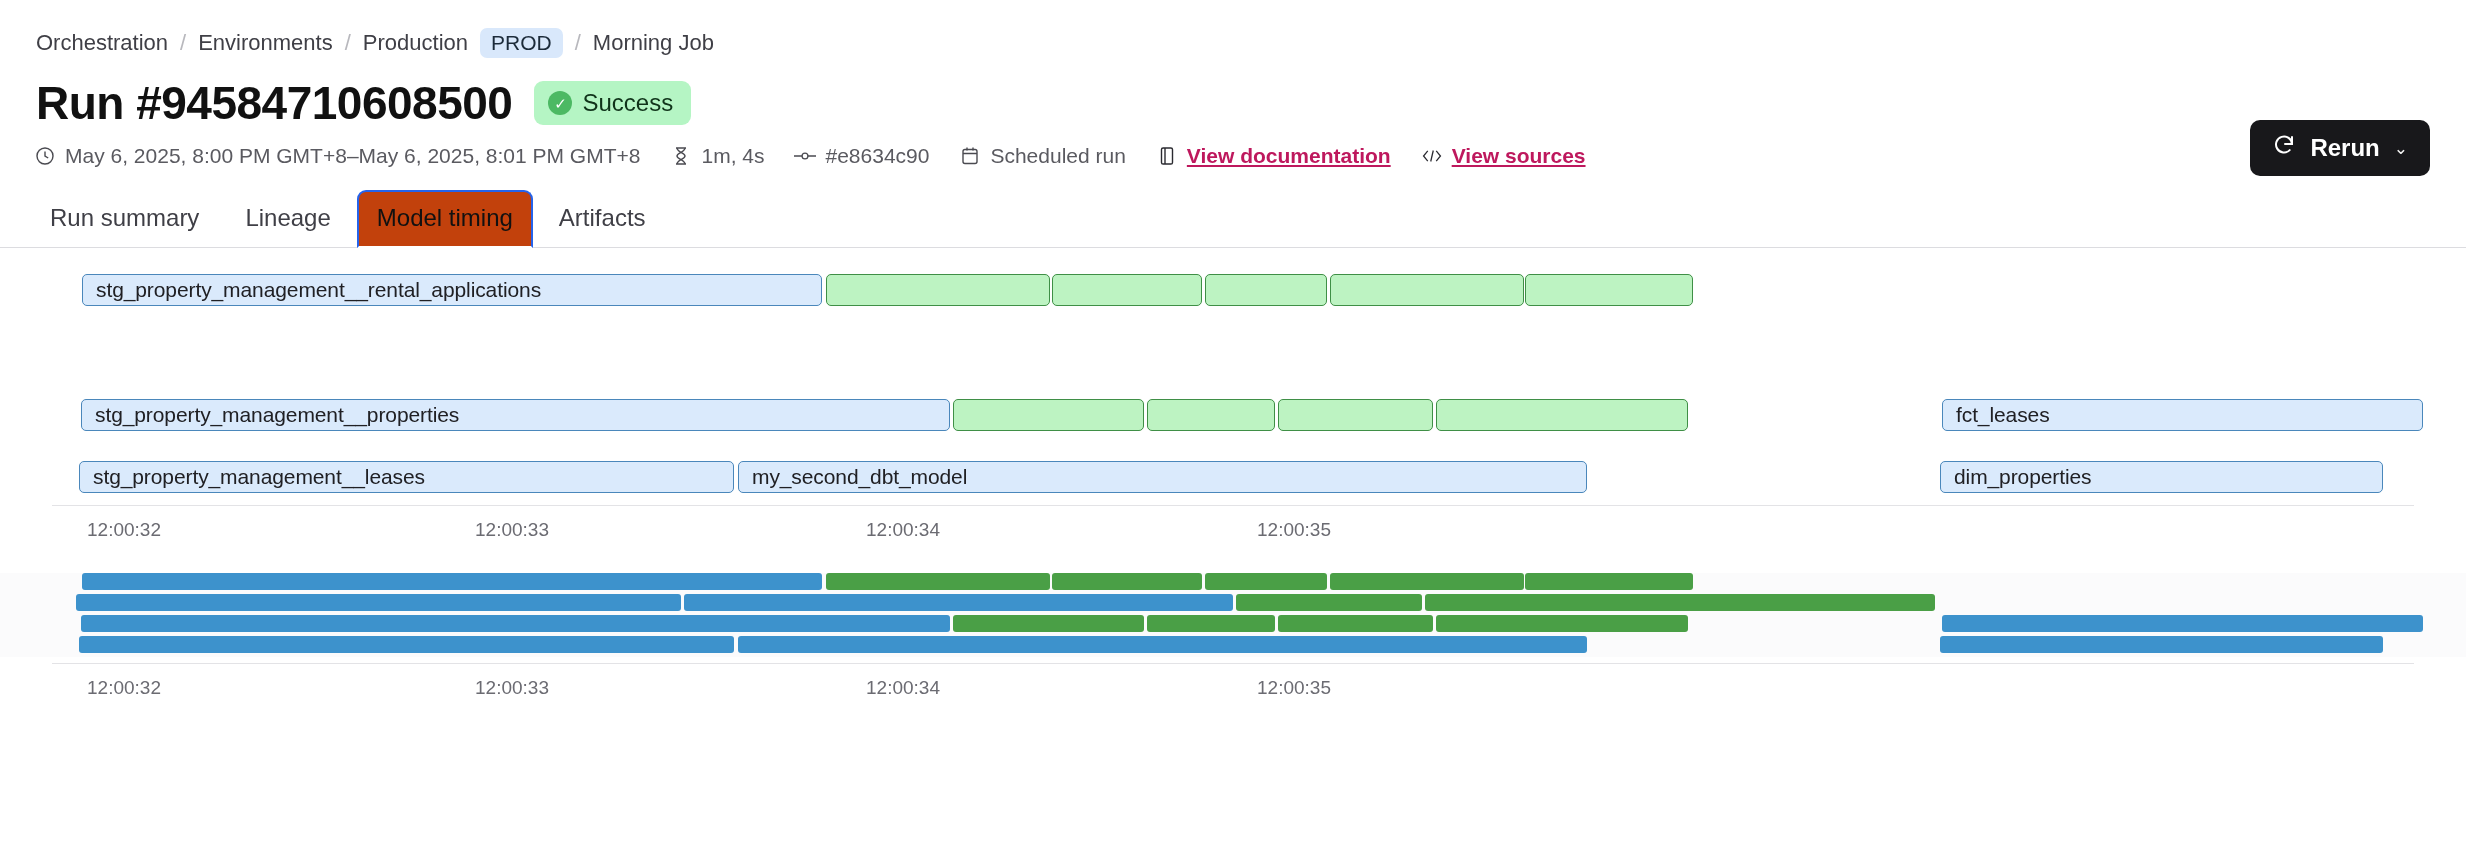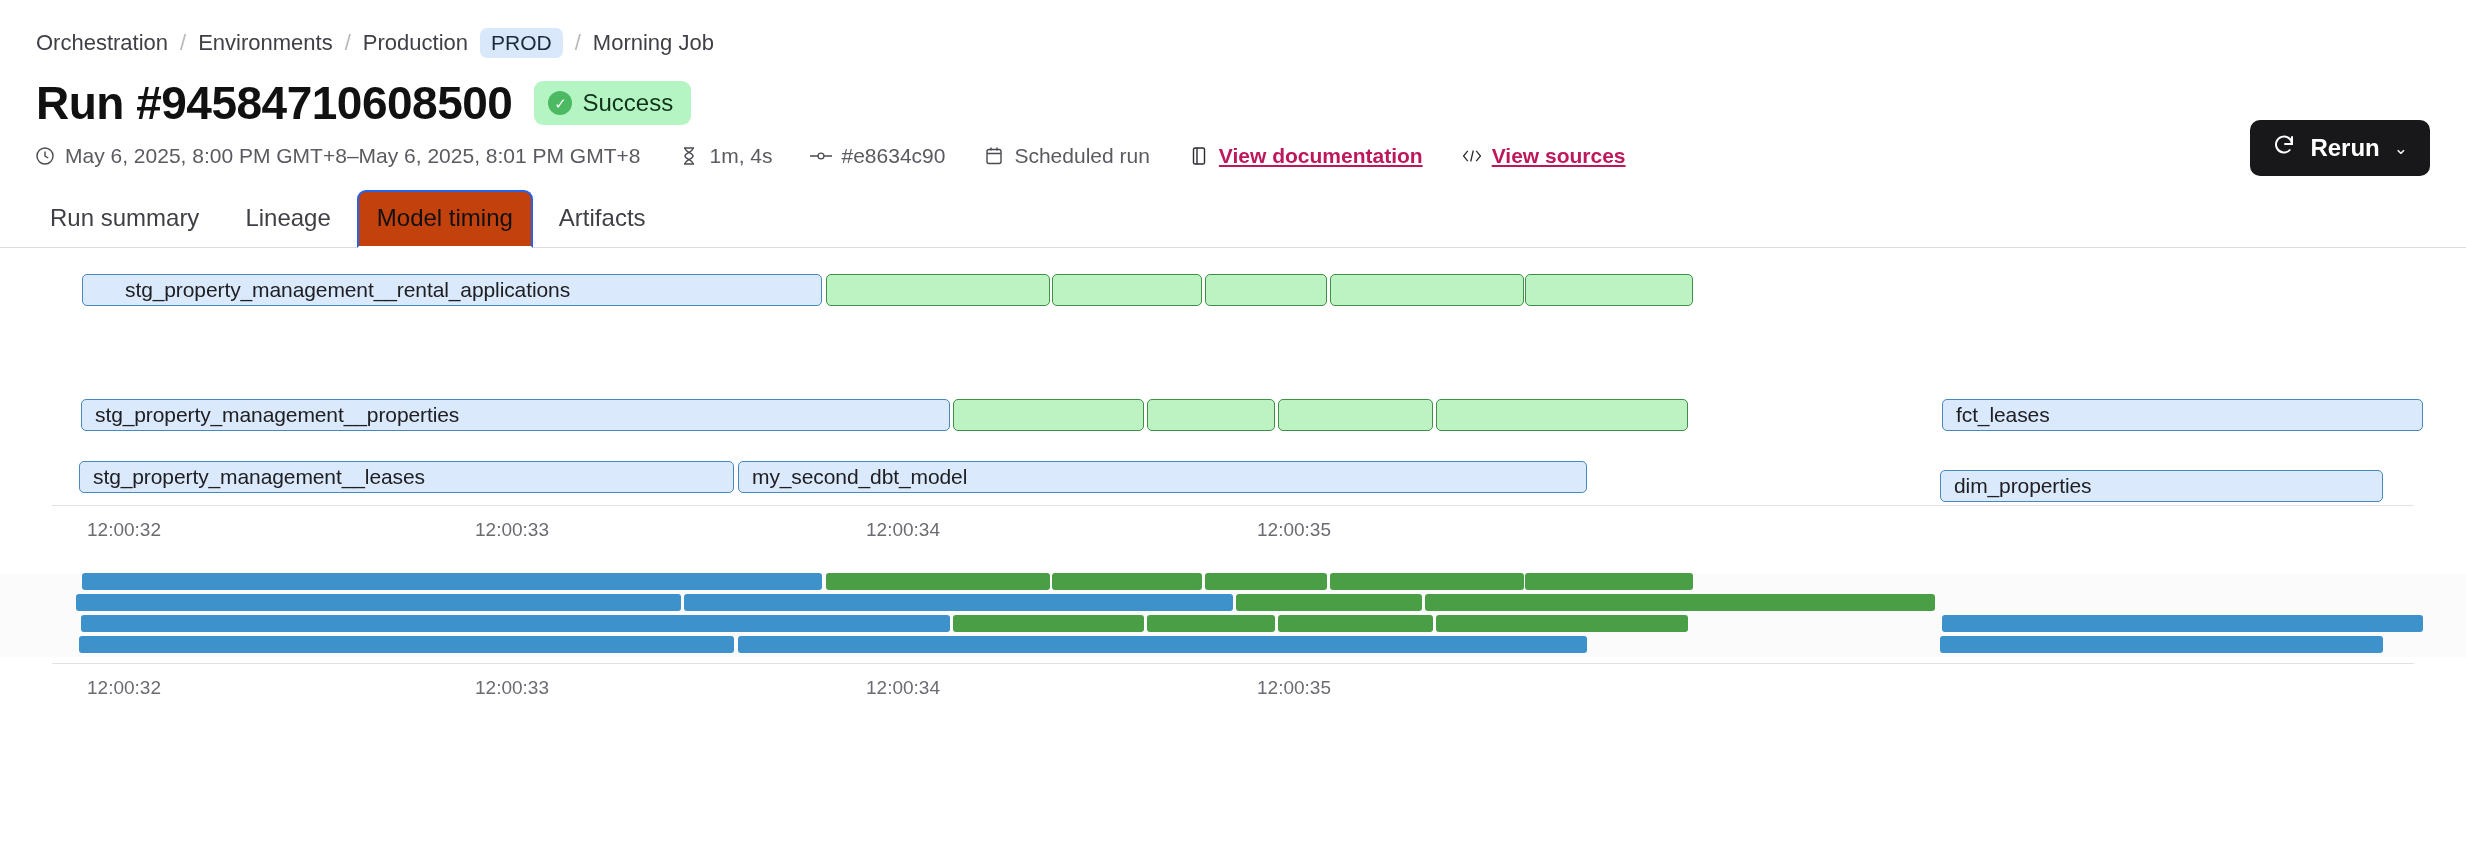--- a/index.html
+++ b/index.html
@@ -49,21 +49,21 @@
     background:#4cb963;
     display:flex; align-items:center; justify-content:center;
     color:#fff; font-size:15px; line-height:1;
   }
 
   
   .meta-row {
     display:flex; align-items:center;
     padding:14px 0 0 34px;
     font-size:21px; color:#3f3f46;
-    gap:8px;
+    gap:0;
     text-align:center;
   }
   .meta-item { display:flex; align-items:center; gap:9px; margin-right:30px; white-space:nowrap; }
   .meta-item.muted { color:#5a5a60; }
   .meta-link { text-decoration:underline; color:#be185d; font-weight:700; }
   .meta-ico { display:inline-flex; align-items:center; justify-content:center; width:22px; height:22px; color:#4a4a50; }
   .meta-ico svg { display:block; }
 
   
   .rerun-btn {
@@ -228,21 +228,21 @@
       <div class="tab">Lineage</div>
       <div class="tab active">Model timing</div>
       <div class="tab">Artifacts</div>
     </div>
   <div class="tabs-rule"></div>
 </div>
 
 <div class="gantt">
   <div class="gantt-panel" id="gantt-rows">
       <div class="row" style="top: 0px;">
-        <div class="seg blue" style="left: 82px; width: 740px; padding-left: 29px;">
+        <div class="seg blue" style="left: 82px; width: 740px;">
           <span class="seg-label">stg_property_management__rental_applications</span>
         </div>
         <div class="seg green" style="left: 826px; width: 224px;"></div>
         <div class="seg green" style="left: 1052px; width: 150px;"></div>
         <div class="seg green" style="left: 1205px; width: 122px;"></div>
         <div class="seg green" style="left: 1330px; width: 194px;"></div>
         <div class="seg green" style="left: 1525px; width: 168px;"></div>
       </div>
       <div class="row" style="top: 125px;">
         <div class="seg blue" style="left: 81px; width: 869px;">
@@ -256,21 +256,21 @@
           <span class="seg-label">fct_leases</span>
         </div>
       </div>
       <div class="row" style="top: 187px;">
         <div class="seg blue" style="left: 738px; width: 849px;">
           <span class="seg-label">my_second_dbt_model</span>
         </div>
         <div class="seg blue" style="left: 79px; width: 655px;">
           <span class="seg-label">stg_property_management__leases</span>
         </div>
-        <div class="seg blue" style="left: 1940px; width: 443px; margin-top: 9px;">
+        <div class="seg blue" style="left: 1940px; width: 443px;">
           <span class="seg-label">dim_properties</span>
         </div>
       </div>
     </div>
   <div class="axis" id="gantt-axis">
     <div class="axis-line"></div>
   <div class="tick" style="left: 87px;">12:00:32</div>
       <div class="tick" style="left: 475px;">12:00:33</div>
       <div class="tick" style="left: 866px;">12:00:34</div>
       <div class="tick" style="left: 1257px;">12:00:35</div>

